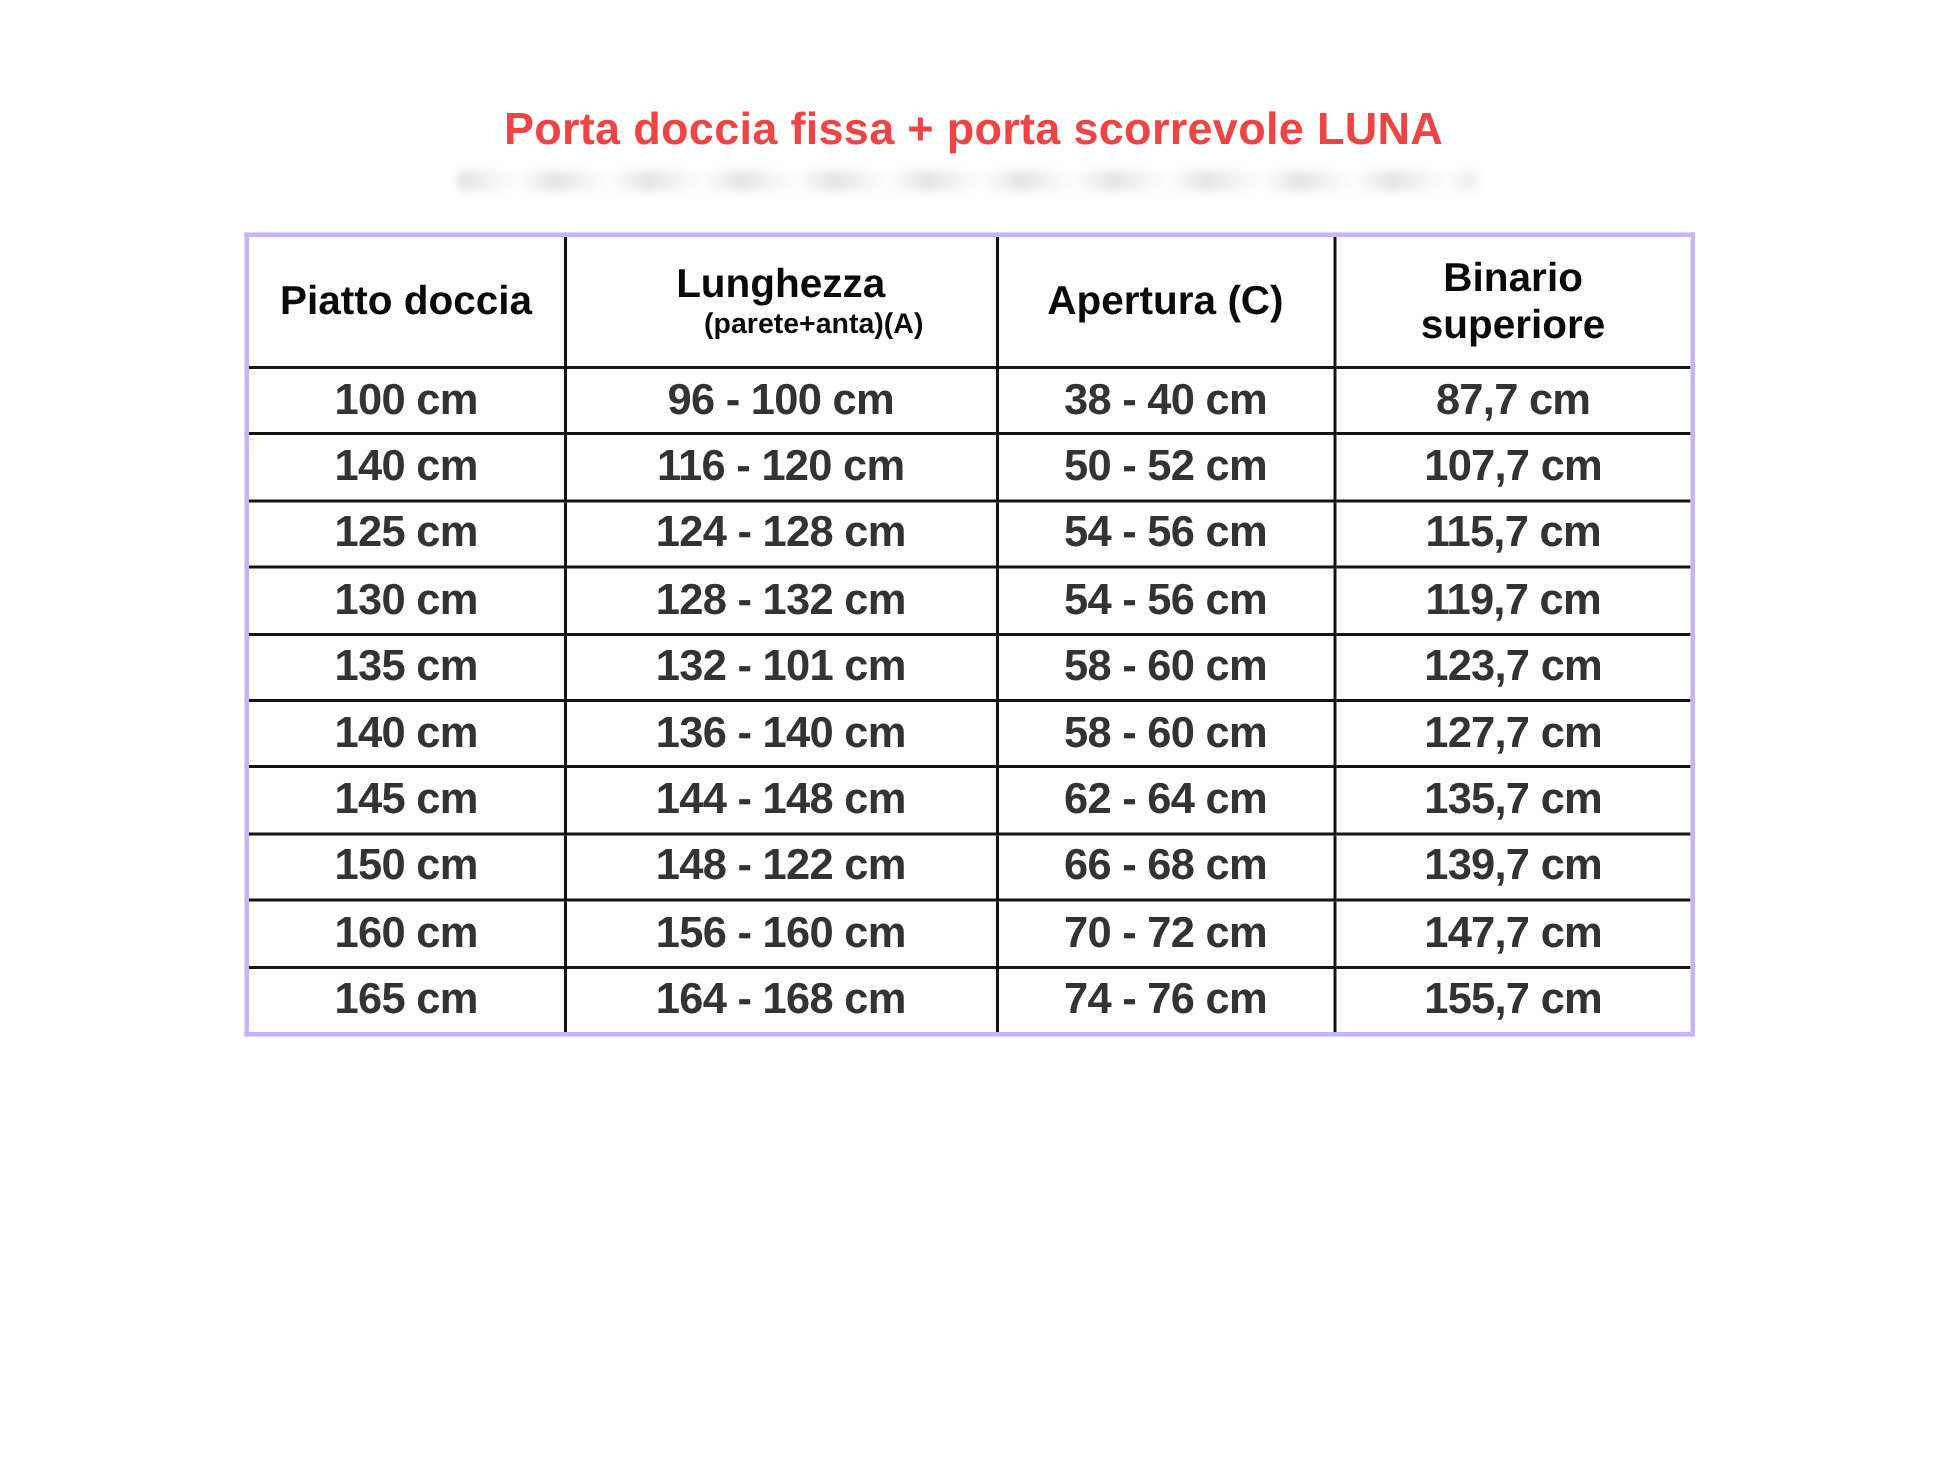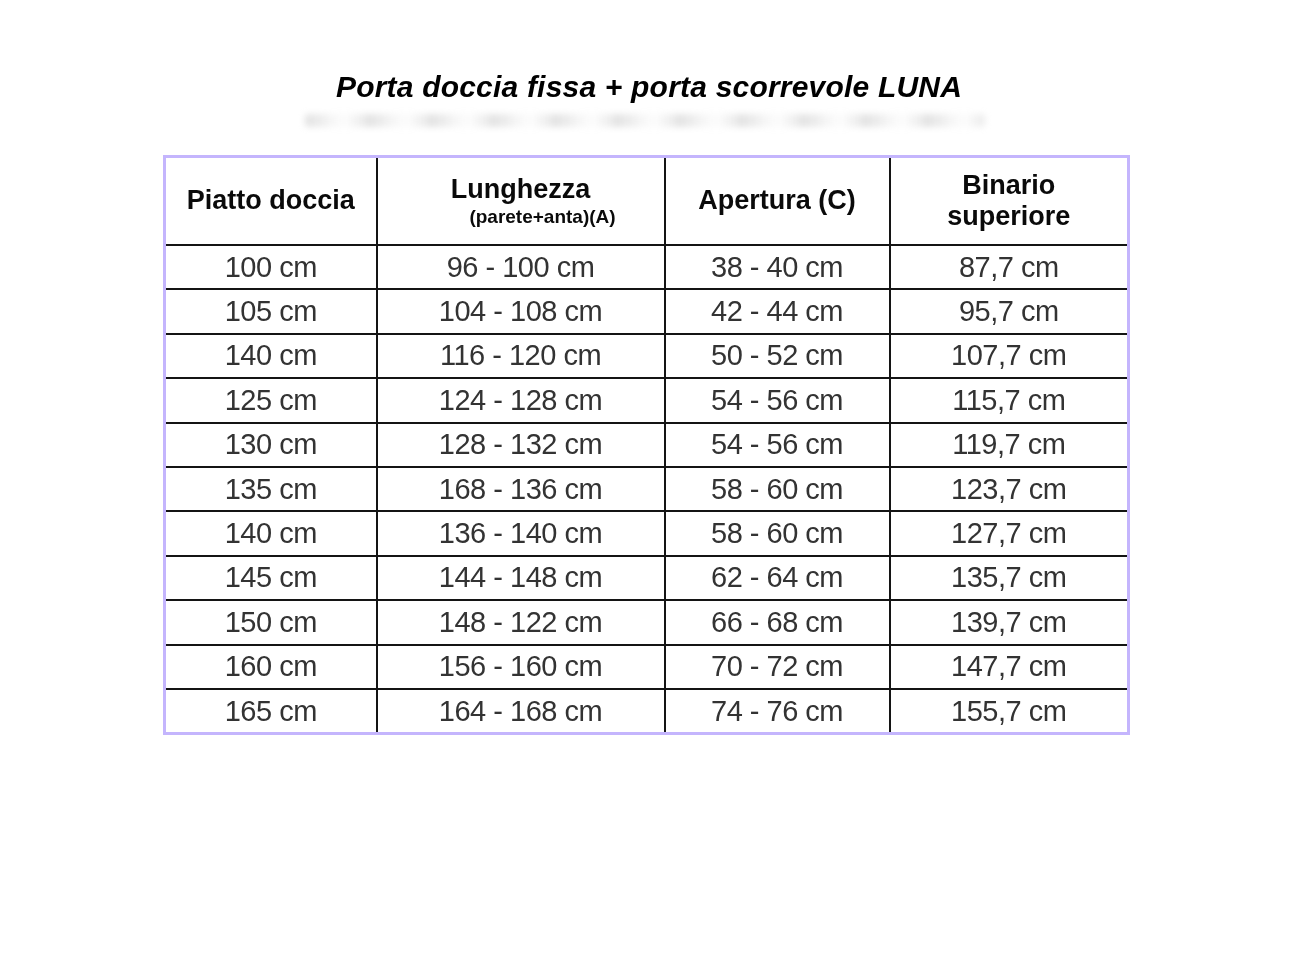--- a/index.html
+++ b/index.html
@@ -12,23 +12,22 @@
     overflow: hidden;
   }
   .title {
     position: absolute;
     top: 70px;
     left: 0;
     width: 100%;
     text-align: center;
     font-size: 30px;
     font-weight: 700;
-    color: #000000;
+    color: #ef4444;
     letter-spacing: 0.2px;
-    font-style: italic;
   }
   
   .smudge {
     position: absolute;
     top: 114px;
     left: 305px;
     width: 680px;
     height: 13px;
     background: repeating-linear-gradient(
       90deg,
@@ -50,20 +49,21 @@
   col.c1 { width: 212px; }
   col.c2 { width: 288px; }
   col.c3 { width: 225px; }
   col.c4 { width: 239px; }
   .size-table th, .size-table td {
     border: 2px solid #141414;
     text-align: center;
     vertical-align: middle;
     padding: 0;
     overflow: hidden;
+    font-weight: bold;
   }
   .size-table thead th {
     height: 86px;
     color: #0a0a0a;
     font-weight: 700;
   }
   .col-label {
     font-size: 27px;
     line-height: 1.15;
     margin: 0 auto;
@@ -116,46 +116,40 @@
       </tr>
     </thead>
     <tbody>
         <tr>
           <td>100 cm</td>
           <td>96 - 100 cm</td>
           <td>38 - 40 cm</td>
           <td>87,7 cm</td>
         </tr>
         <tr>
-          <td>105 cm</td>
-          <td>104 - 108 cm</td>
-          <td>42 - 44 cm</td>
-          <td>95,7 cm</td>
-        </tr>
-        <tr>
           <td>140 cm</td>
           <td>116 - 120 cm</td>
           <td>50 - 52 cm</td>
           <td>107,7 cm</td>
         </tr>
         <tr>
           <td>125 cm</td>
           <td>124 - 128 cm</td>
           <td>54 - 56 cm</td>
           <td>115,7 cm</td>
         </tr>
         <tr>
           <td>130 cm</td>
           <td>128 - 132 cm</td>
           <td>54 - 56 cm</td>
           <td>119,7 cm</td>
         </tr>
         <tr>
           <td>135 cm</td>
-          <td>168 - 136 cm</td>
+          <td>132 - 101 cm</td>
           <td>58 - 60 cm</td>
           <td>123,7 cm</td>
         </tr>
         <tr>
           <td>140 cm</td>
           <td>136 - 140 cm</td>
           <td>58 - 60 cm</td>
           <td>127,7 cm</td>
         </tr>
         <tr>

